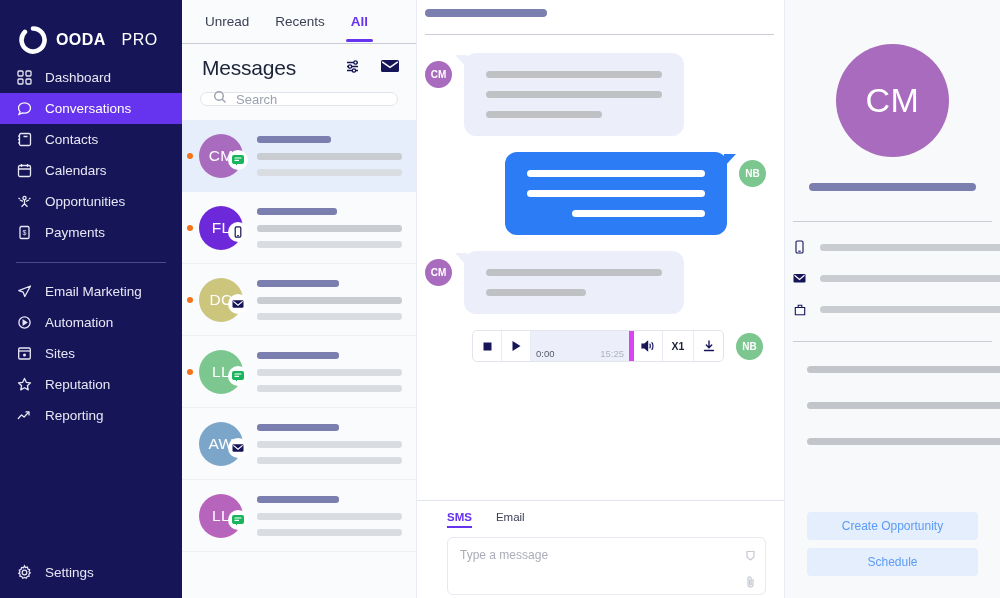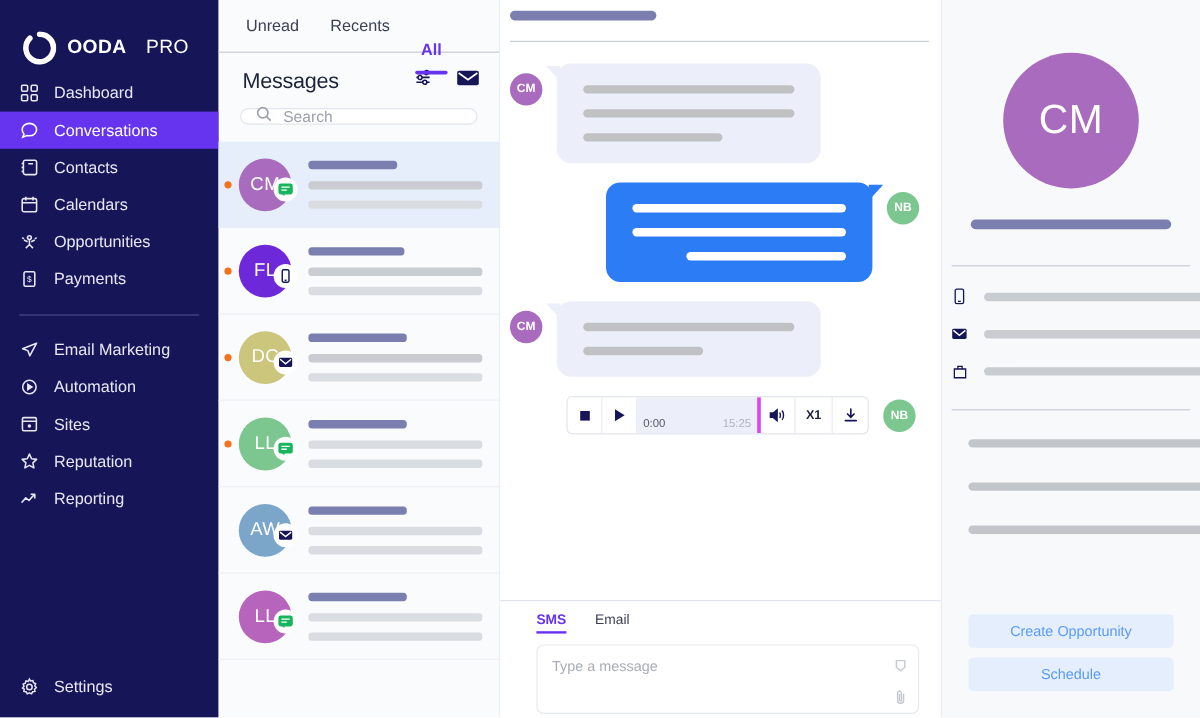--- a/index.html
+++ b/index.html
@@ -47,29 +47,29 @@
   }
   .tabs-row {
     display: flex; align-items: flex-start; gap: 26px;
     padding: 14px 0 0 23px; height: 44px;
     border-bottom: 1px solid #c9cdd6; position: relative;
   }
   .tab {
     font-size: 13.5px; color: #3a3f52; padding-bottom: 12px;
     cursor: pointer; position: relative;
   }
-  .tab.active { color: #6633ee; font-weight: 700; margin-top: 20px; }
+  .tab.active { color: #6633ee; font-weight: 700; }
   .tab.active:after {
     content: ""; position: absolute; left: -5px; right: -5px; bottom: -1px;
     height: 3px; background: #6633ee; border-radius: 2px;
   }
   .msg-head {
     display: flex; align-items: center; padding: 12px 16px 0 20px;
   }
-  .msg-title { font-size: 18px; color: #1c2237; font-weight: 400; letter-spacing: -.2px; }
+  .msg-title { font-size: 21px; color: #1c2237; font-weight: 400; letter-spacing: -.2px; }
   .msg-head-actions { margin-left: auto; display: flex; align-items: center; gap: 18px; }
   .hicon { cursor: pointer; display: block; }
   .search-wrap { padding: 12px 18px 14px 18px; }
   .search-box {
     height: 14px; border: 1px solid #e2e5ec; border-radius: 16px;
     background: #fff; display: flex; align-items: center; gap: 9px;
     padding: 0 12px;
   }
   .search-box input {
     border: 0; outline: 0; font-size: 13px; color: #3a3f52;
@@ -156,21 +156,21 @@
   .player {
     display: flex; align-items: stretch; height: 32px;
     border: 1px solid #e2e5ec; border-radius: 5px; background: #fff; overflow: hidden;
   }
   .pbtn {
     width: 29px; display: flex; align-items: center; justify-content: center;
     border-right: 1px solid #e8ebf1; cursor: pointer; color: #1c2237;
   }
   .pbtn:last-child { border-right: 0; }
   .ptrack {
-    width: 103px; border-right: 3px solid #d946ef; position: relative;
+    width: 103px; border-right: 5px solid #d946ef; position: relative;
     background: #eceffa; display: flex; align-items: flex-end;
     justify-content: space-between; padding: 0 5px 2px 5px;
   }
   .ptime { font-size: 9.5px; color: #555a6b; }
   .ptime.end { color: #b0b4bf; }
   .pspeed { font-size: 10.5px; font-weight: 700; color: #1c2237; width: 31px;
             display: flex; align-items: center; justify-content: center;
             border-right: 1px solid #e8ebf1; cursor: pointer; }
   .audio-av {
     width: 27px; height: 27px; border-radius: 50%; background: #7cc68f;

